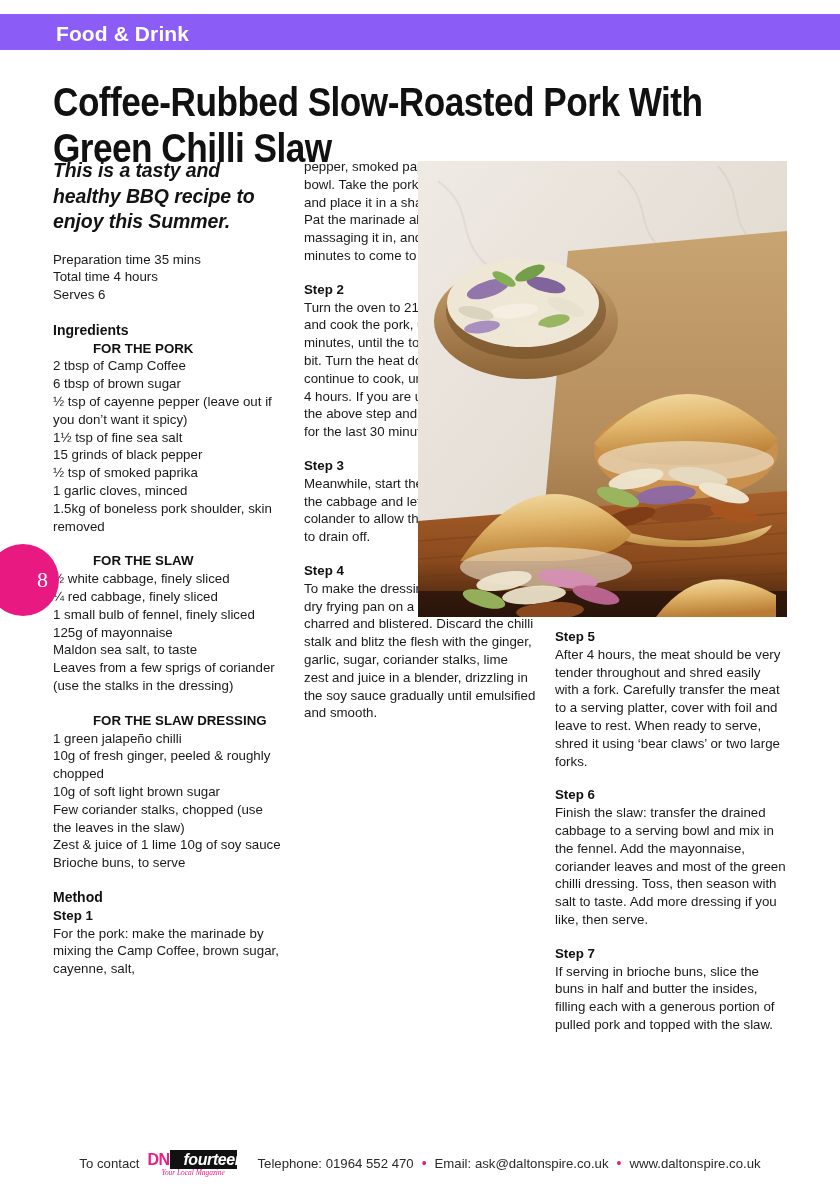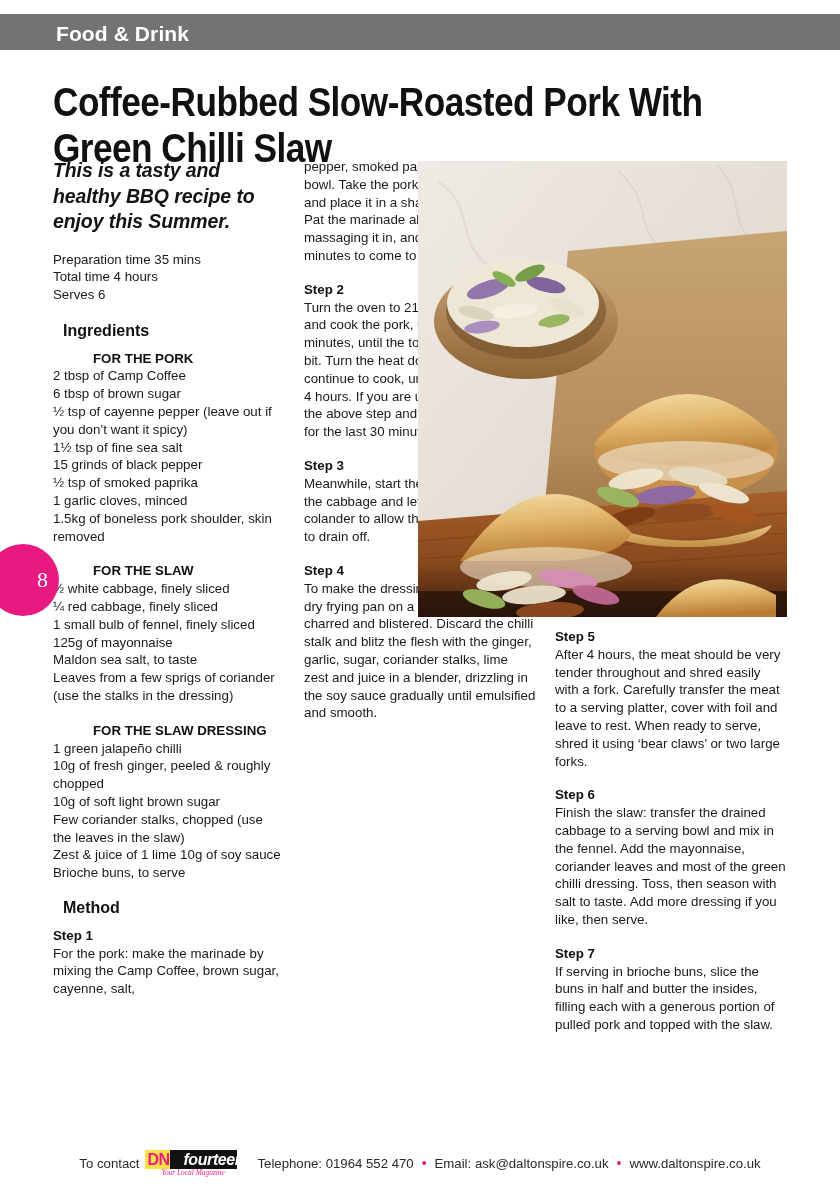--- a/index.html
+++ b/index.html
@@ -17,21 +17,21 @@
     -webkit-font-smoothing: antialiased;
   }
 
   
   .section-banner {
     position: absolute;
     left: 0;
     top: 14px;
     width: 840px;
     height: 36px;
-    background: #737373;
+    background: #8b5cf6;
   }
   .section-banner-label {
     position: absolute;
     left: 56px;
     top: 8px;
     color: #ffffff;
     font-size: 21px;
     font-weight: bold;
     letter-spacing: 0.1px;
     font-family: "Liberation Sans", sans-serif;
@@ -93,23 +93,23 @@
     font-style: italic;
     color: #131313;
     margin: 0 0 16px 0;
     letter-spacing: -0.1px;
   }
 
   .meta-line { margin: 0; }
   .meta-block { margin: 0 0 18px 0; }
 
   .head-lg {
-    font-size: 16px;
-    font-weight: bold;
-    margin: 10px;
+    font-size: 14px;
+    font-weight: bold;
+    margin: 0;
     color: #111111;
   }
   .head-sm {
     font-size: 13.3px;
     font-weight: bold;
     margin: 0;
     color: #111111;
     padding-left: 40px;
   }
   .ing-list { margin: 0 0 17px 0; }
@@ -182,21 +182,21 @@
     left: 0;
     top: 0;
     width: 92px;
     height: 19px;
     background: #111111;
     display: flex;
     align-items: center;
   }
   .logo-dn {
     display: inline-block;
-    background: #fde047;
+    background: #ffffff;
     color: #ec1e86;
     font-weight: bold;
     font-size: 16px;
     line-height: 19px;
     padding: 0 1px 0 2px;
     letter-spacing: -0.6px;
     font-family: "Liberation Sans", sans-serif;
   }
   .logo-fourteen {
     color: #ffffff;

